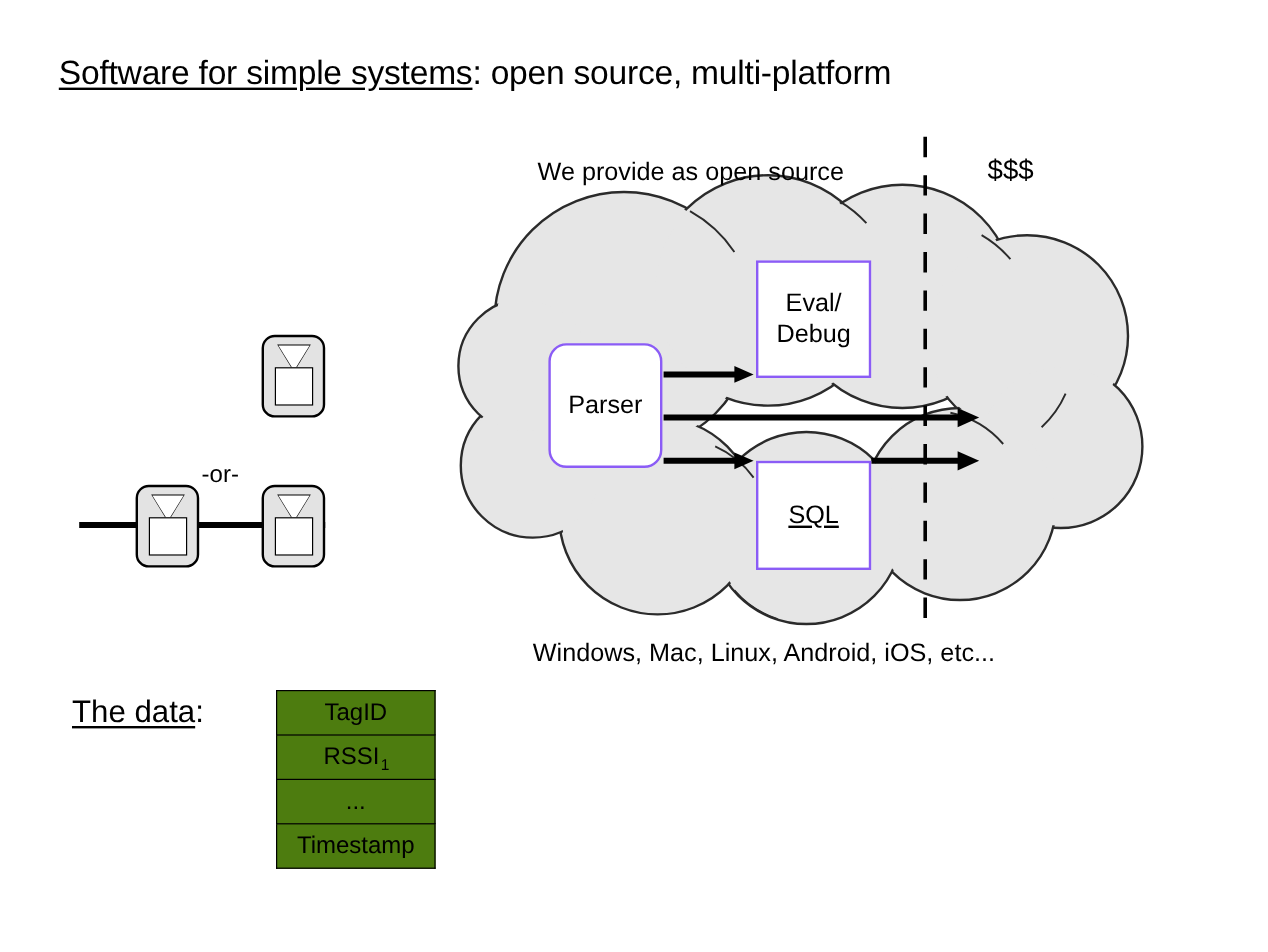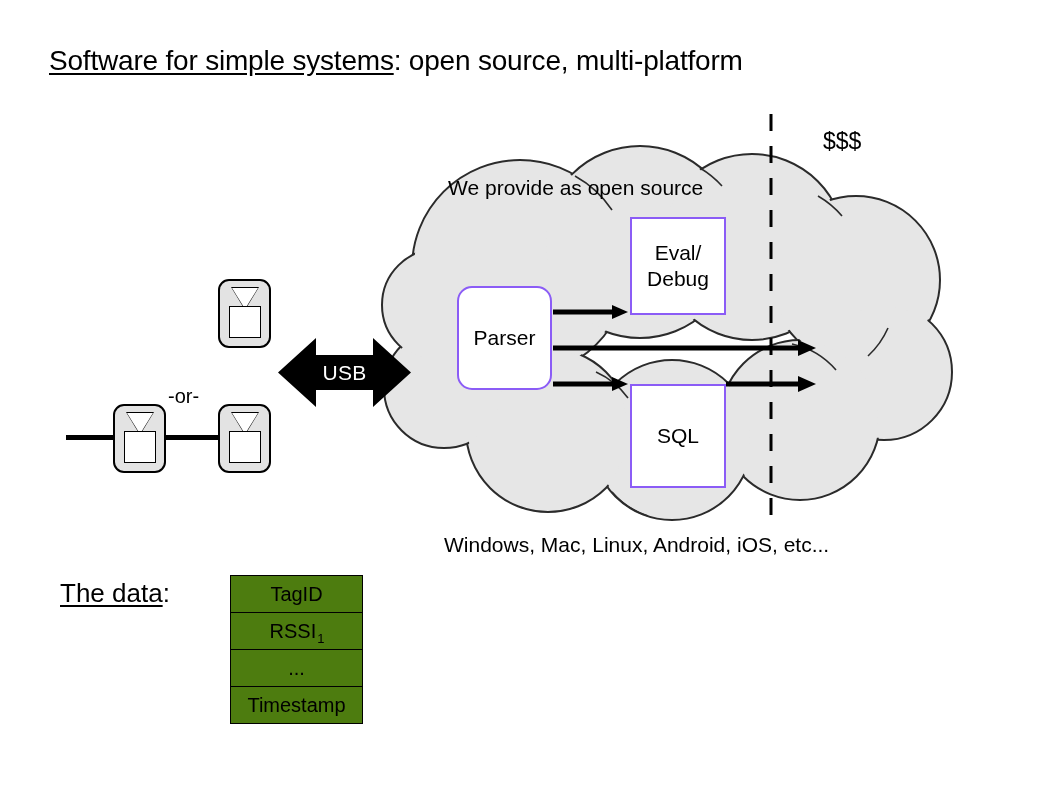--- a/index.html
+++ b/index.html
@@ -48,41 +48,41 @@
   }
 
   
   .lbl {
     position: absolute;
     font-size: 21px;
     line-height: 25px;
     white-space: nowrap;
   }
 
-  #label-open-source { left: 448px; top: 131px; margin-top: 44px; }
+  #label-open-source { left: 448px; top: 131px; }
   #label-money       { left: 823px; top: 129px; font-size: 23px; }
   #label-platforms   { left: 444px; top: 532px; }
   #label-or          { left: 168px; top: 384px; font-size: 20px; }
 
   
   .proc-box {
     position: absolute;
     background: #ffffff;
     border: 2px solid #8b5cf6;
     box-sizing: border-box;
     display: flex;
     align-items: center;
     justify-content: center;
     text-align: center;
     font-size: 21px;
     line-height: 26px;
   }
   #box-parser    { left: 457px; top: 286px; width: 95px;  height: 104px; border-radius: 15px; }
   #box-evaldebug { left: 630px; top: 217px; width: 96px;  height: 98px; }
-  #box-sql       { left: 630px; top: 384px; width: 96px;  height: 104px; }
+  #box-sql       { left: 630px; top: 384px; width: 96px;  height: 91px; text-decoration: underline; }
 
   
   #usb-arrow {
     position: absolute;
     left: 278px;
     top: 336px;
     width: 133px;
     height: 73px;
   }
   #usb-arrow svg { display: block; width: 133px; height: 73px; }
@@ -269,26 +269,20 @@
   </div>
 
   <div class="proc-box" id="box-evaldebug">
     <span><span>Eval/</span><br><span>Debug</span></span>
   </div>
 
   <div class="proc-box" id="box-sql">
     <span>SQL</span>
   </div>
 
-  <div id="usb-arrow">
-    <svg viewBox="0 0 133 73">
-      <polygon points="0,36.5 38,2 38,19 95,19 95,2 133,36.5 95,71 95,54 38,54 38,71" fill="#000000"></polygon>
-    </svg>
-    <div id="usb-label">USB</div>
-  </div>
 
   <div id="tag-wire"></div>
 
   <div class="tag-device" id="tag-top">
     <div class="tri-outline"></div>
     <div class="tri"></div>
     <div class="sq"></div>
   </div>
 
   <div class="tag-device" id="tag-left">

